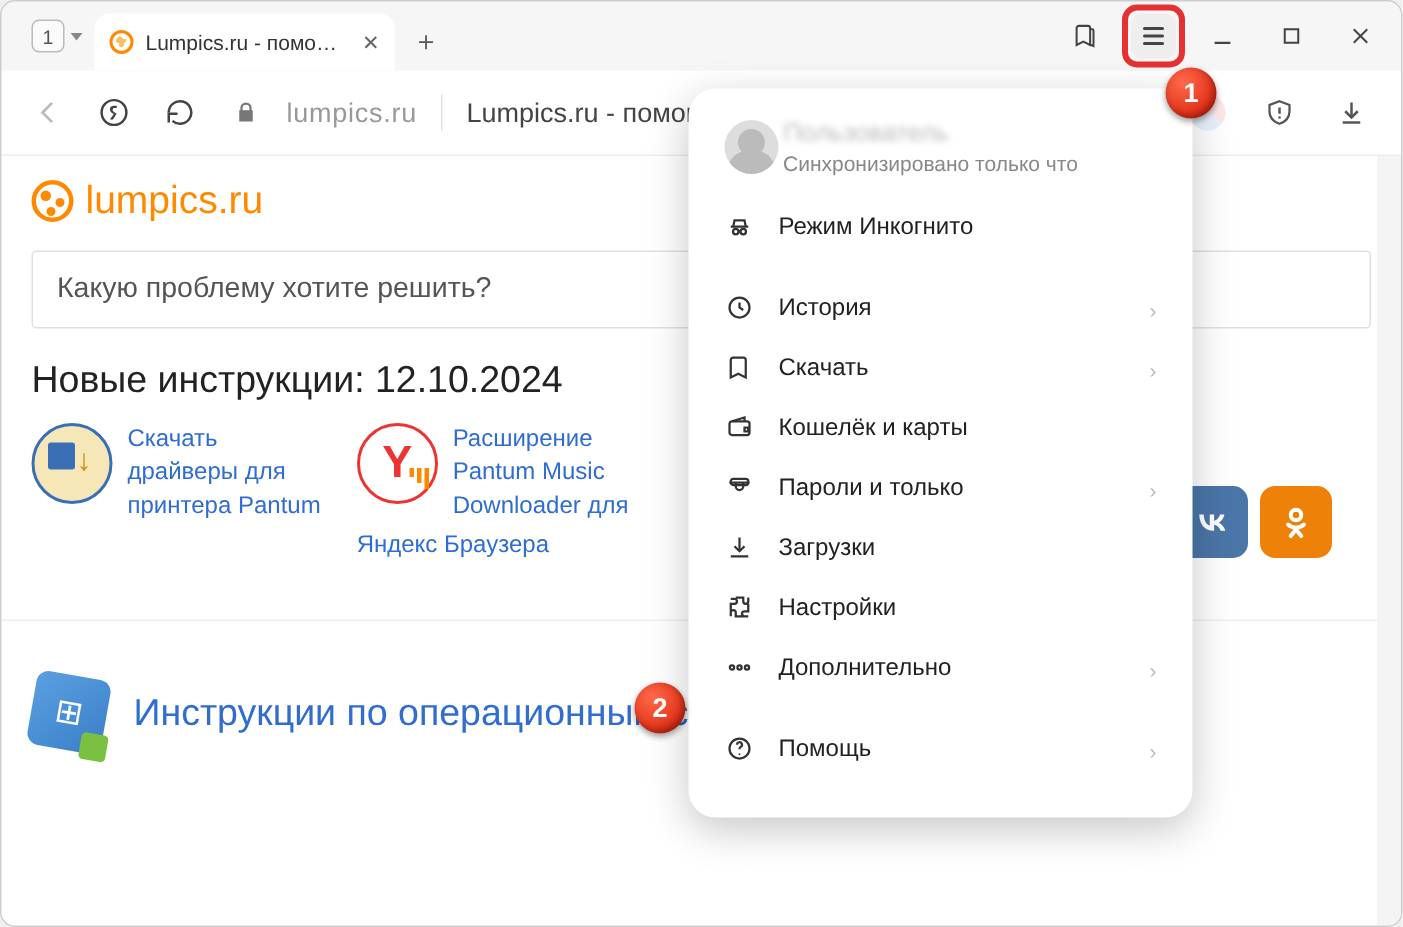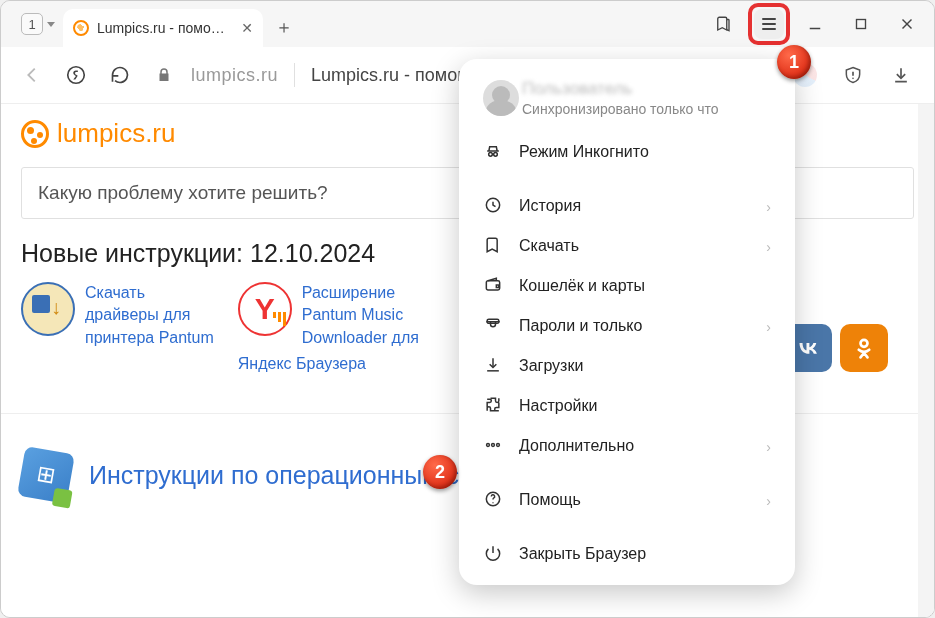--- a/index.html
+++ b/index.html
@@ -506,24 +506,15 @@
           <circle cx="12" cy="16.5" r=".8" fill="currentColor" stroke="none"></circle>
         </svg>
       </span>
     <span>Помощь</span>
     <span class="chev">›</span>
   </div>
 
 
   <div class="menu-sep"></div>
 
-  <div class="menu-item">
-    <span class="mi-icon">
-        <svg viewBox="0 0 24 24">
-          <path d="M12 4v8"></path>
-          <path d="M6.5 7a8 8 0 1 0 11 0"></path>
-        </svg>
-      </span>
-    <span>Закрыть Браузер</span>
-  </div>
 </div>
 
 <div id="badge2" class="step-badge">2</div>
 
 </body></html>

